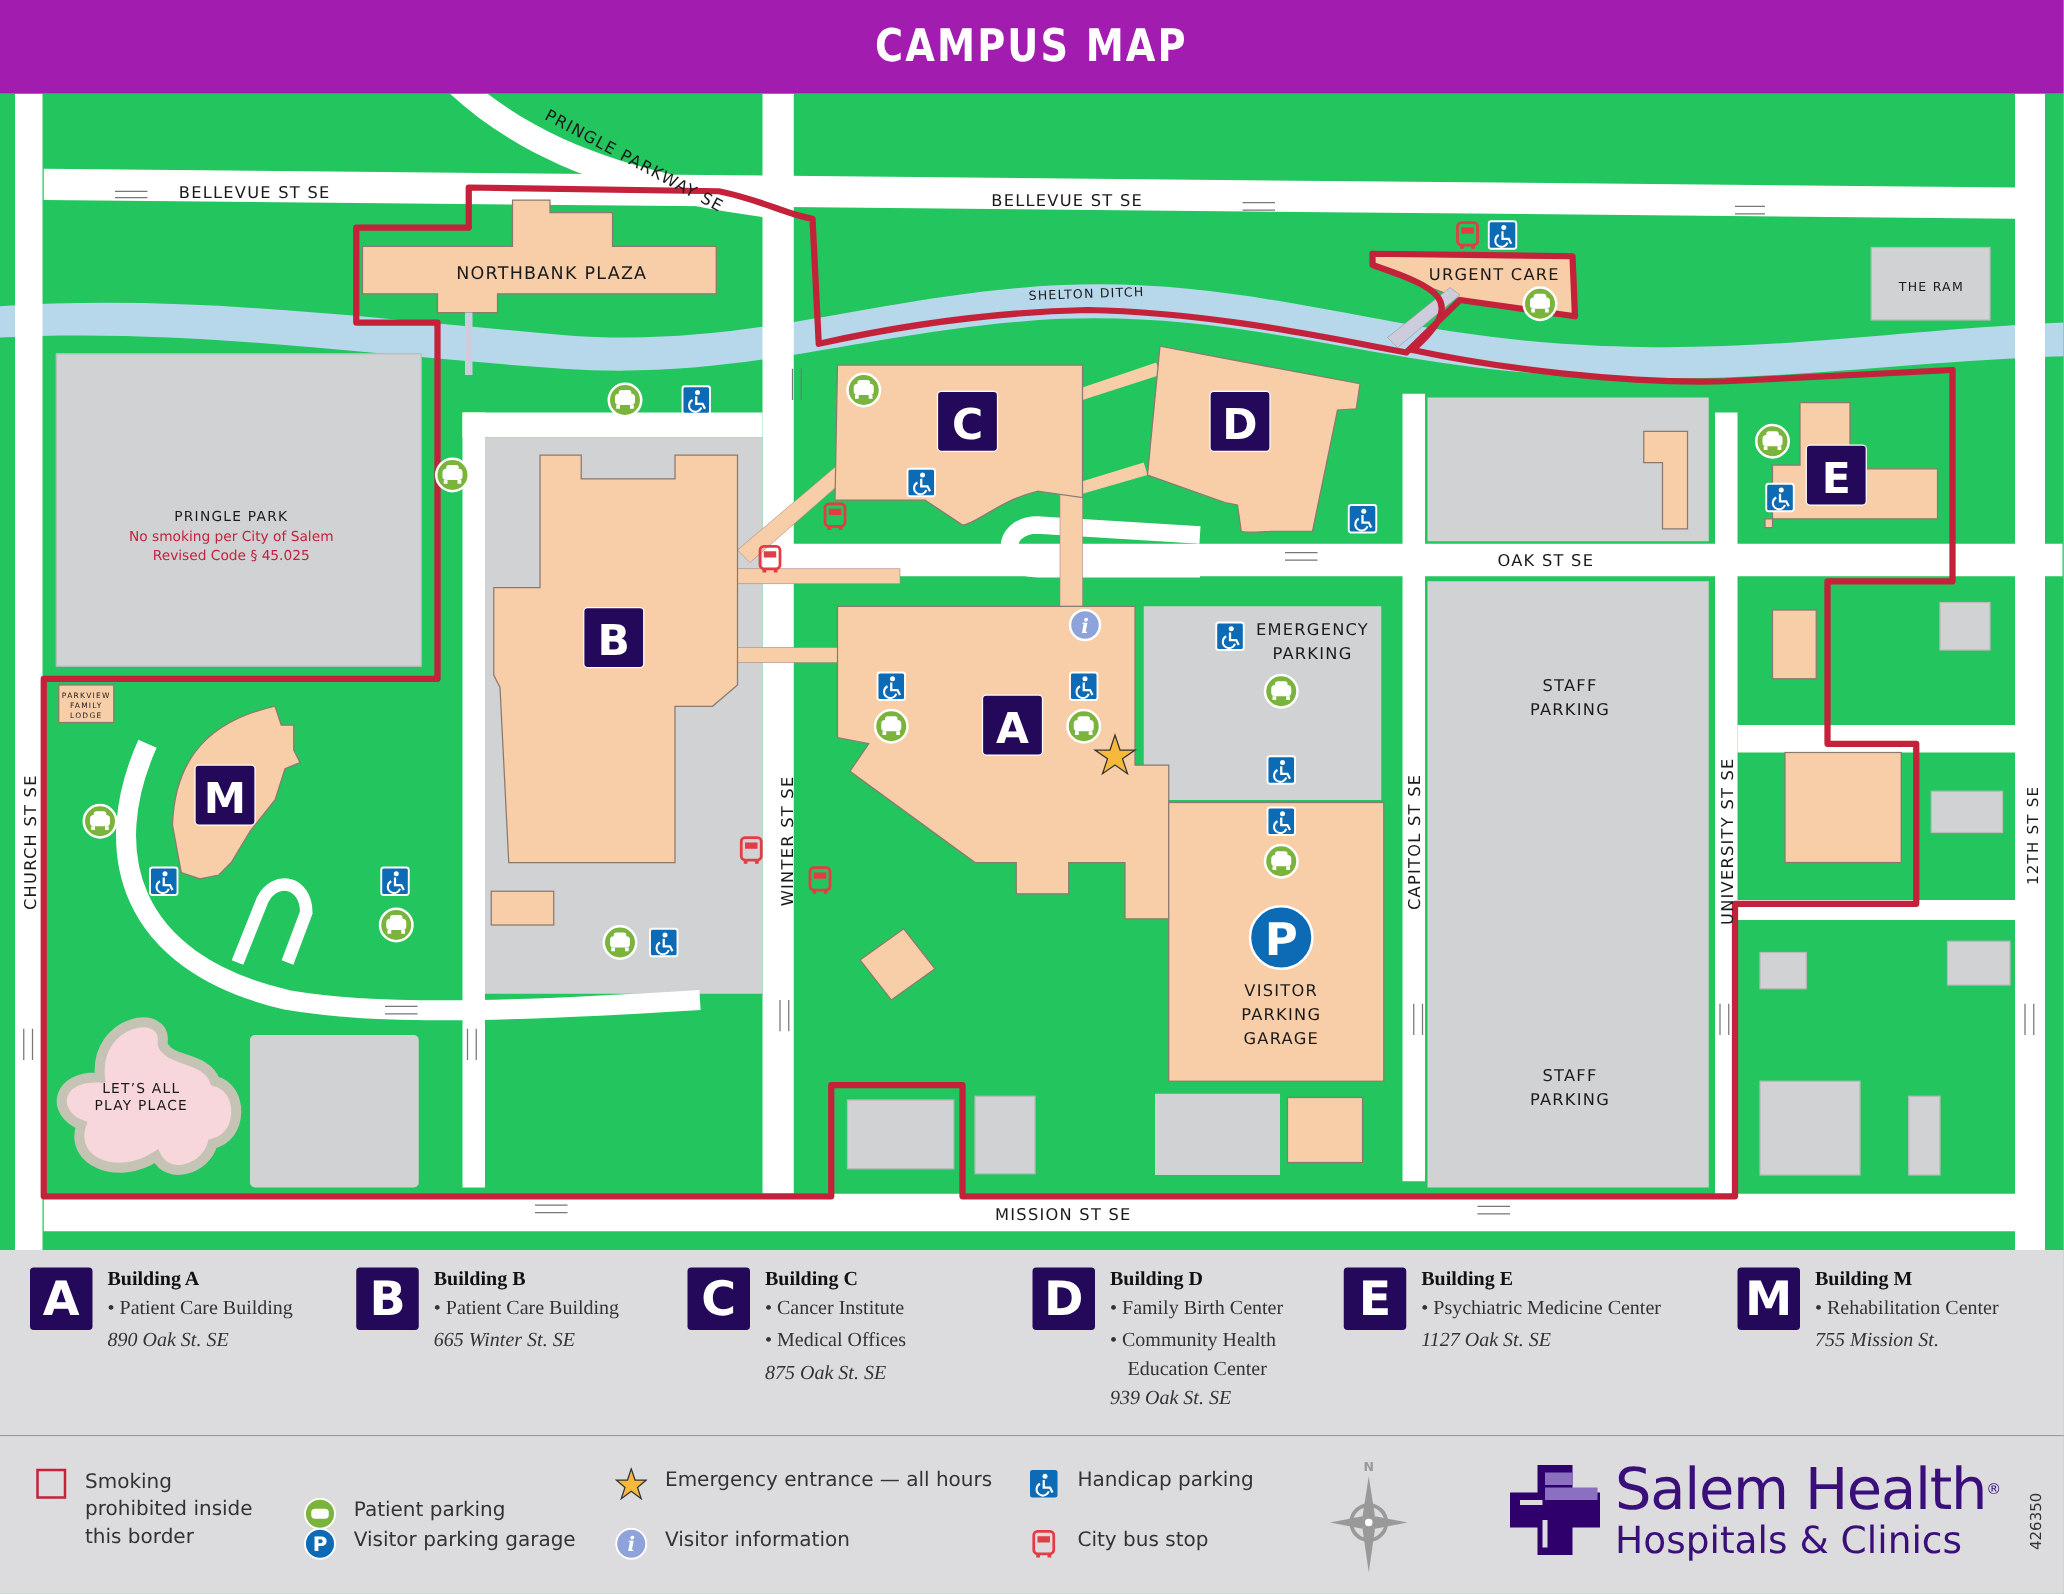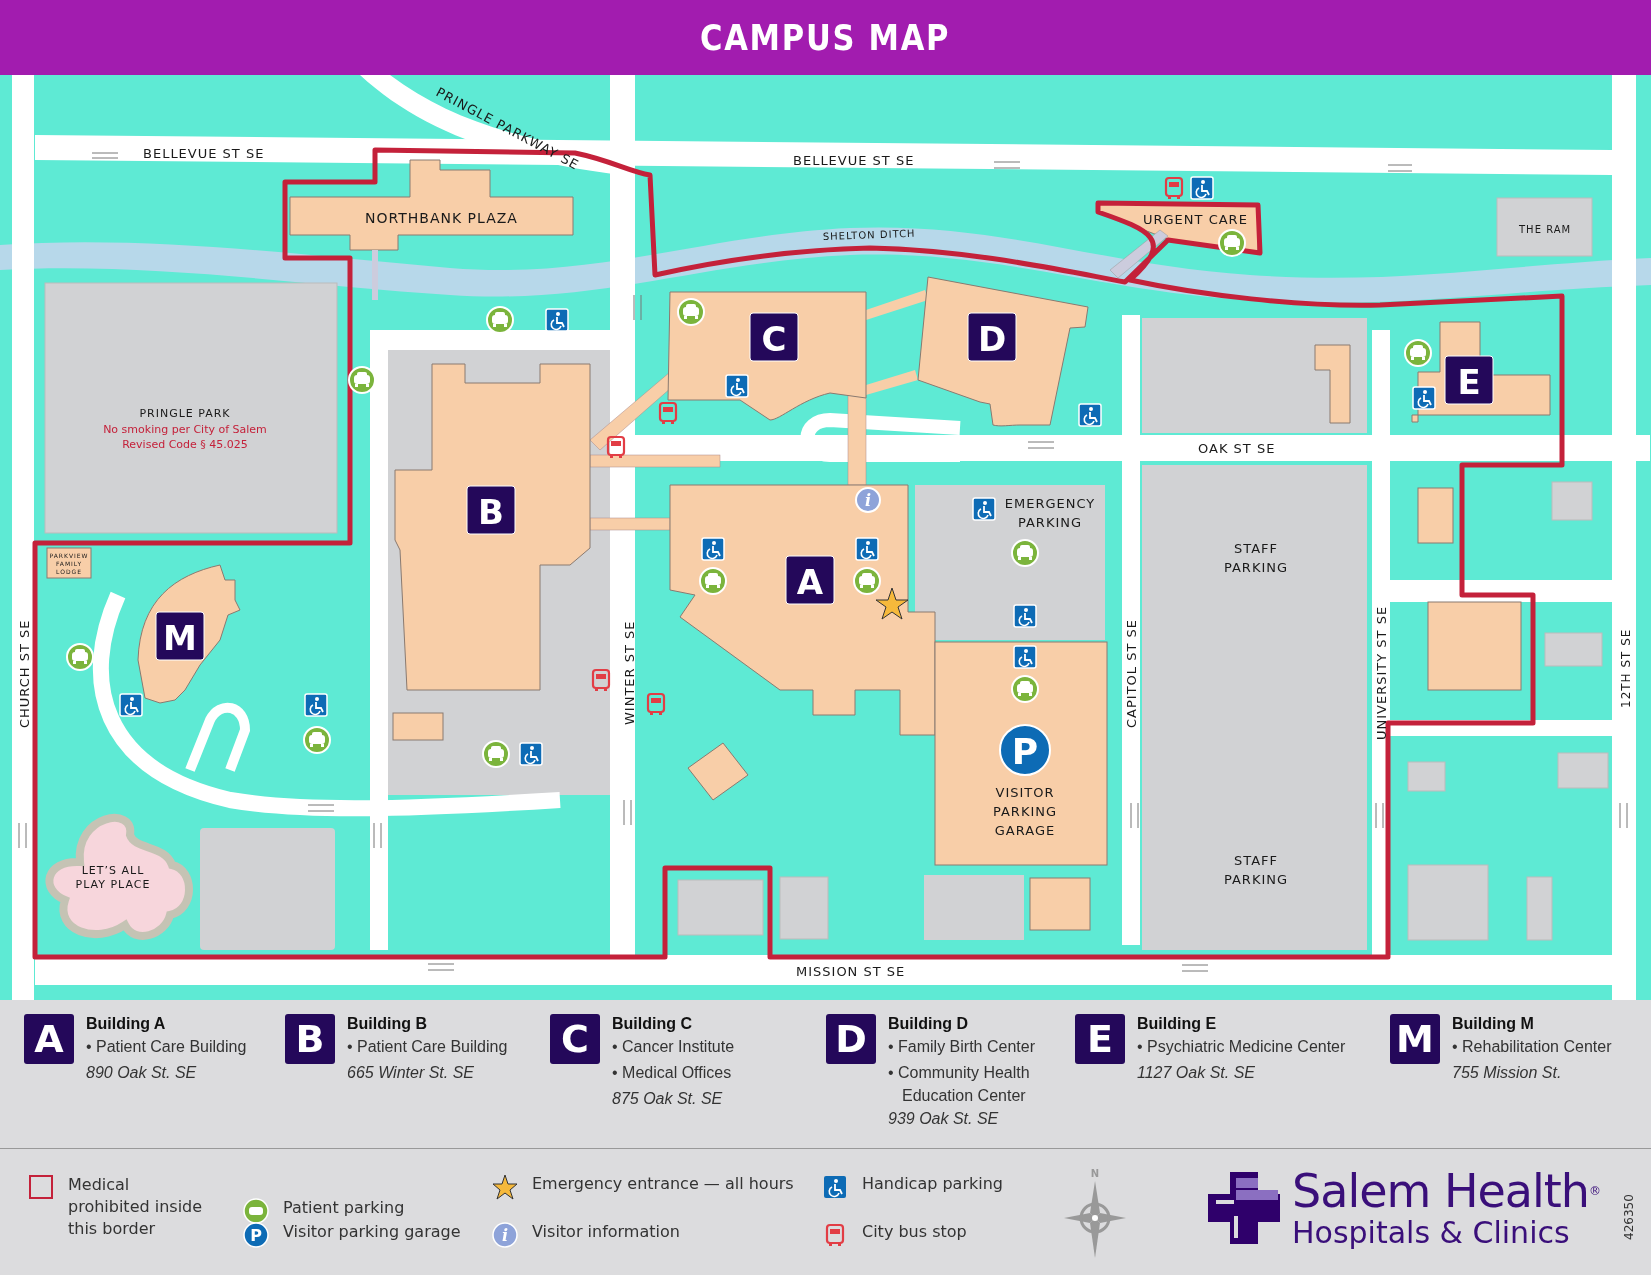--- a/index.html
+++ b/index.html
@@ -1,28 +1,28 @@
 <!DOCTYPE html>
 <html><head>
 <meta charset="utf-8">
 <style>
   html,body{margin:0;padding:0;}
   body{width:1651px;height:1275px;overflow:hidden;background:#dcdcde;font-family:"Liberation Sans",sans-serif;position:relative;}
   .header{position:absolute;left:0;top:0;width:1651px;height:75px;background:#a21caf;display:flex;align-items:center;justify-content:center;}
   .header h1{margin:0;color:#fff;font-family:"DejaVu Sans",sans-serif;font-weight:bold;font-size:36px;letter-spacing:2px;transform:scaleX(0.85);}
-  .map{position:absolute;left:0;top:75px;width:1651px;height:925px;background:#5eead4;}
+  .map{position:absolute;left:0;top:75px;width:1651px;height:925px;background:#22c55e;}
   .map svg{position:absolute;left:0;top:0;}
   .lbl{font-family:"DejaVu Sans",sans-serif;fill:#1a1a1a;letter-spacing:1px;}
   .lbl-red{font-family:"DejaVu Sans",sans-serif;fill:#c4213a;}
   .bldg-letter{font-family:"DejaVu Sans",sans-serif;font-weight:bold;fill:#fff;}
 
   .legend-top{position:absolute;left:0;top:1000px;width:1651px;height:148px;background:#dcdcde;}
   .bcard{position:absolute;top:14px;display:flex;}
   .bcard .badge{width:50px;height:50px;background:#24085a;border-radius:3px;color:#fff;font-family:"DejaVu Sans",sans-serif;font-weight:bold;font-size:38px;display:flex;align-items:center;justify-content:center;flex:none;}
-  .bcard .txt{margin-left:12px;font-family:Liberation Sans, sans-serif;font-size:16px;color:#333;line-height:26px;}
+  .bcard .txt{margin-left:12px;font-family:Liberation Serif, serif;font-size:16px;color:#333;line-height:26px;}
   .bcard .txt .ttl{font-weight:bold;color:#111;font-size:16px;line-height:20px;}
   .bcard .txt .it{font-style:italic;}
   .bcard .txt .indent{padding-left:14px;line-height:20px;}
   .divider{position:absolute;left:0;top:1148px;width:1651px;height:1px;background:#999;}
   .legend-bottom{position:absolute;left:0;top:1149px;width:1651px;height:126px;background:#dcdcde;}
   .li{position:absolute;display:flex;align-items:flex-start;font-family:"DejaVu Sans",sans-serif;font-size:16px;color:#333;}
   .li .ic{width:26px;height:26px;flex:none;margin-right:14px;display:flex;align-items:center;justify-content:center;}
   .logo{position:absolute;left:1208px;top:1166px;display:flex;align-items:center;}
   .logo .brand{margin-left:12px;color:#3a0f7a;font-family:"DejaVu Sans",sans-serif;}
   .logo .brand .l1{font-size:46px;font-weight:normal;line-height:50px;letter-spacing:-1px;}
@@ -313,21 +313,21 @@
 </div>
 
 <div class="divider"></div>
 
 <div class="legend-bottom">
   <div class="li" style="left:28px;top:25px;">
     <span class="ic">
         <span style="width:20px;height:20px;border:2px solid #c4213a;display:block;"></span>
       </span>
     <span style="line-height:22px;">
-      <span>Medical</span><br>
+      <span>Smoking</span><br>
       <span>prohibited inside</span><br>
       <span>this border</span>
     </span>
   </div>
   <div class="li" style="left:243px;top:25px;margin-top:24px;">
     <span class="ic">
         <svg width="26" height="26" viewBox="-13 -13 26 26">
           <circle r="12" fill="#7bb43c" stroke="#fff" stroke-width="1.5"></circle>
           <rect x="-7" y="-4" width="14" height="8" rx="3" fill="#fff"></rect>
         </svg>

